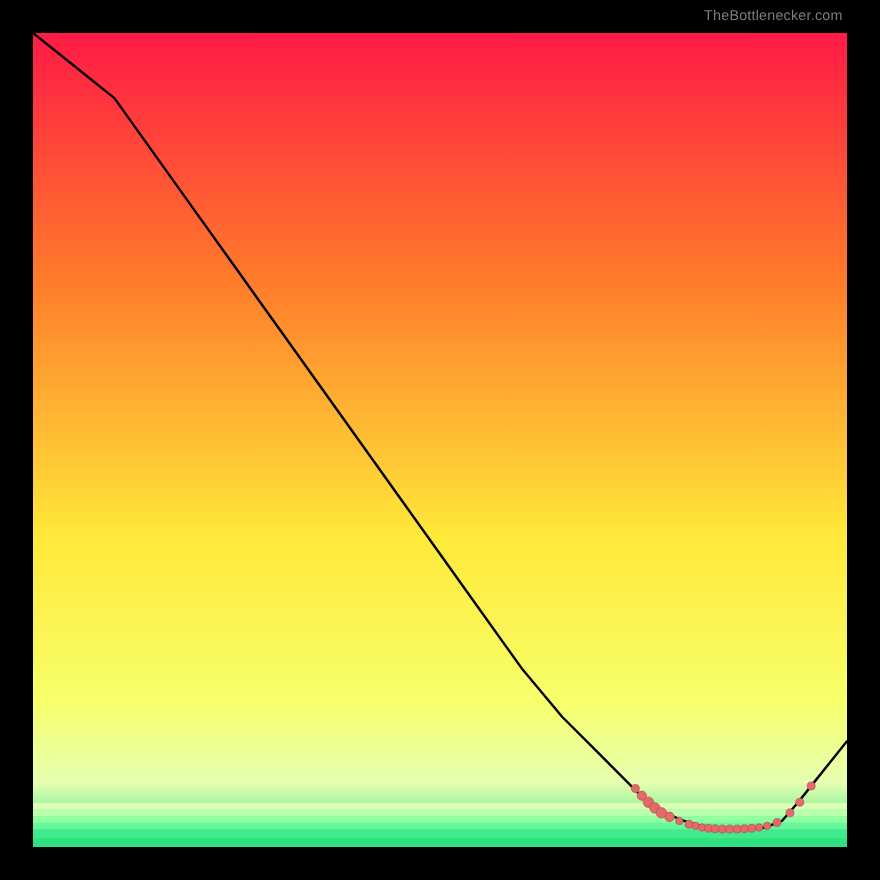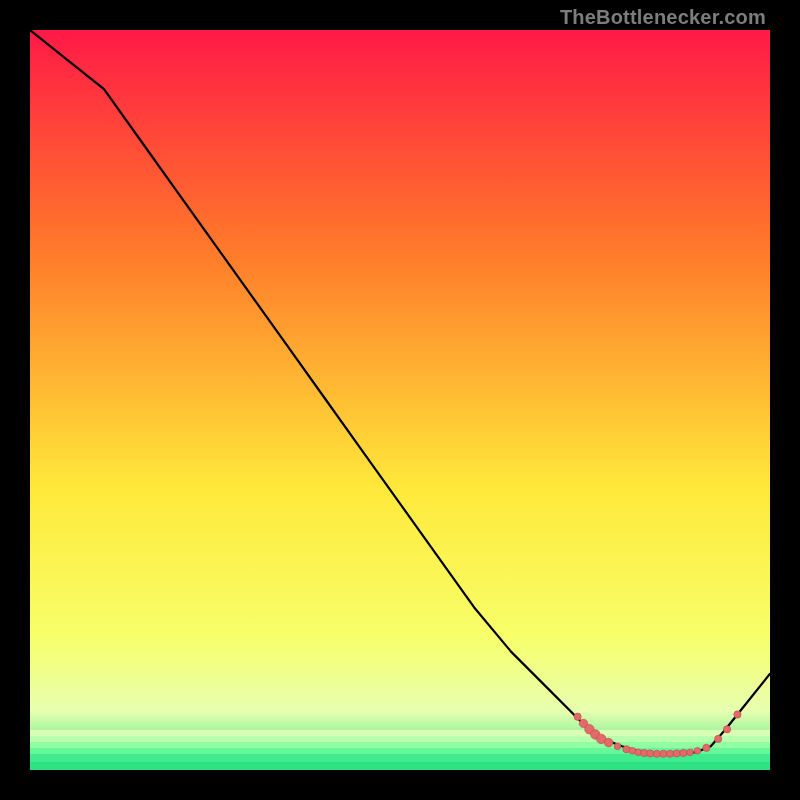--- a/index.html
+++ b/index.html
@@ -22,22 +22,22 @@
     left: 30px;
     top: 30px;
     width: 740px;
     height: 740px;
   }
   .watermark {
     position: absolute;
     top: 6px;
     right: 34px;
     color: #7d7d7d;
-    font-size: 20px;
-    font-weight: 700;
+    font-size: 13px;
+    font-weight: 400;
     letter-spacing: 0.2px;
   }
 </style>
 </head>
 <body>
 
 <div class="stage">
   <div class="watermark">TheBottlenecker.com</div>
 
   <svg class="plot" viewBox="0 0 740 740" preserveAspectRatio="none">

